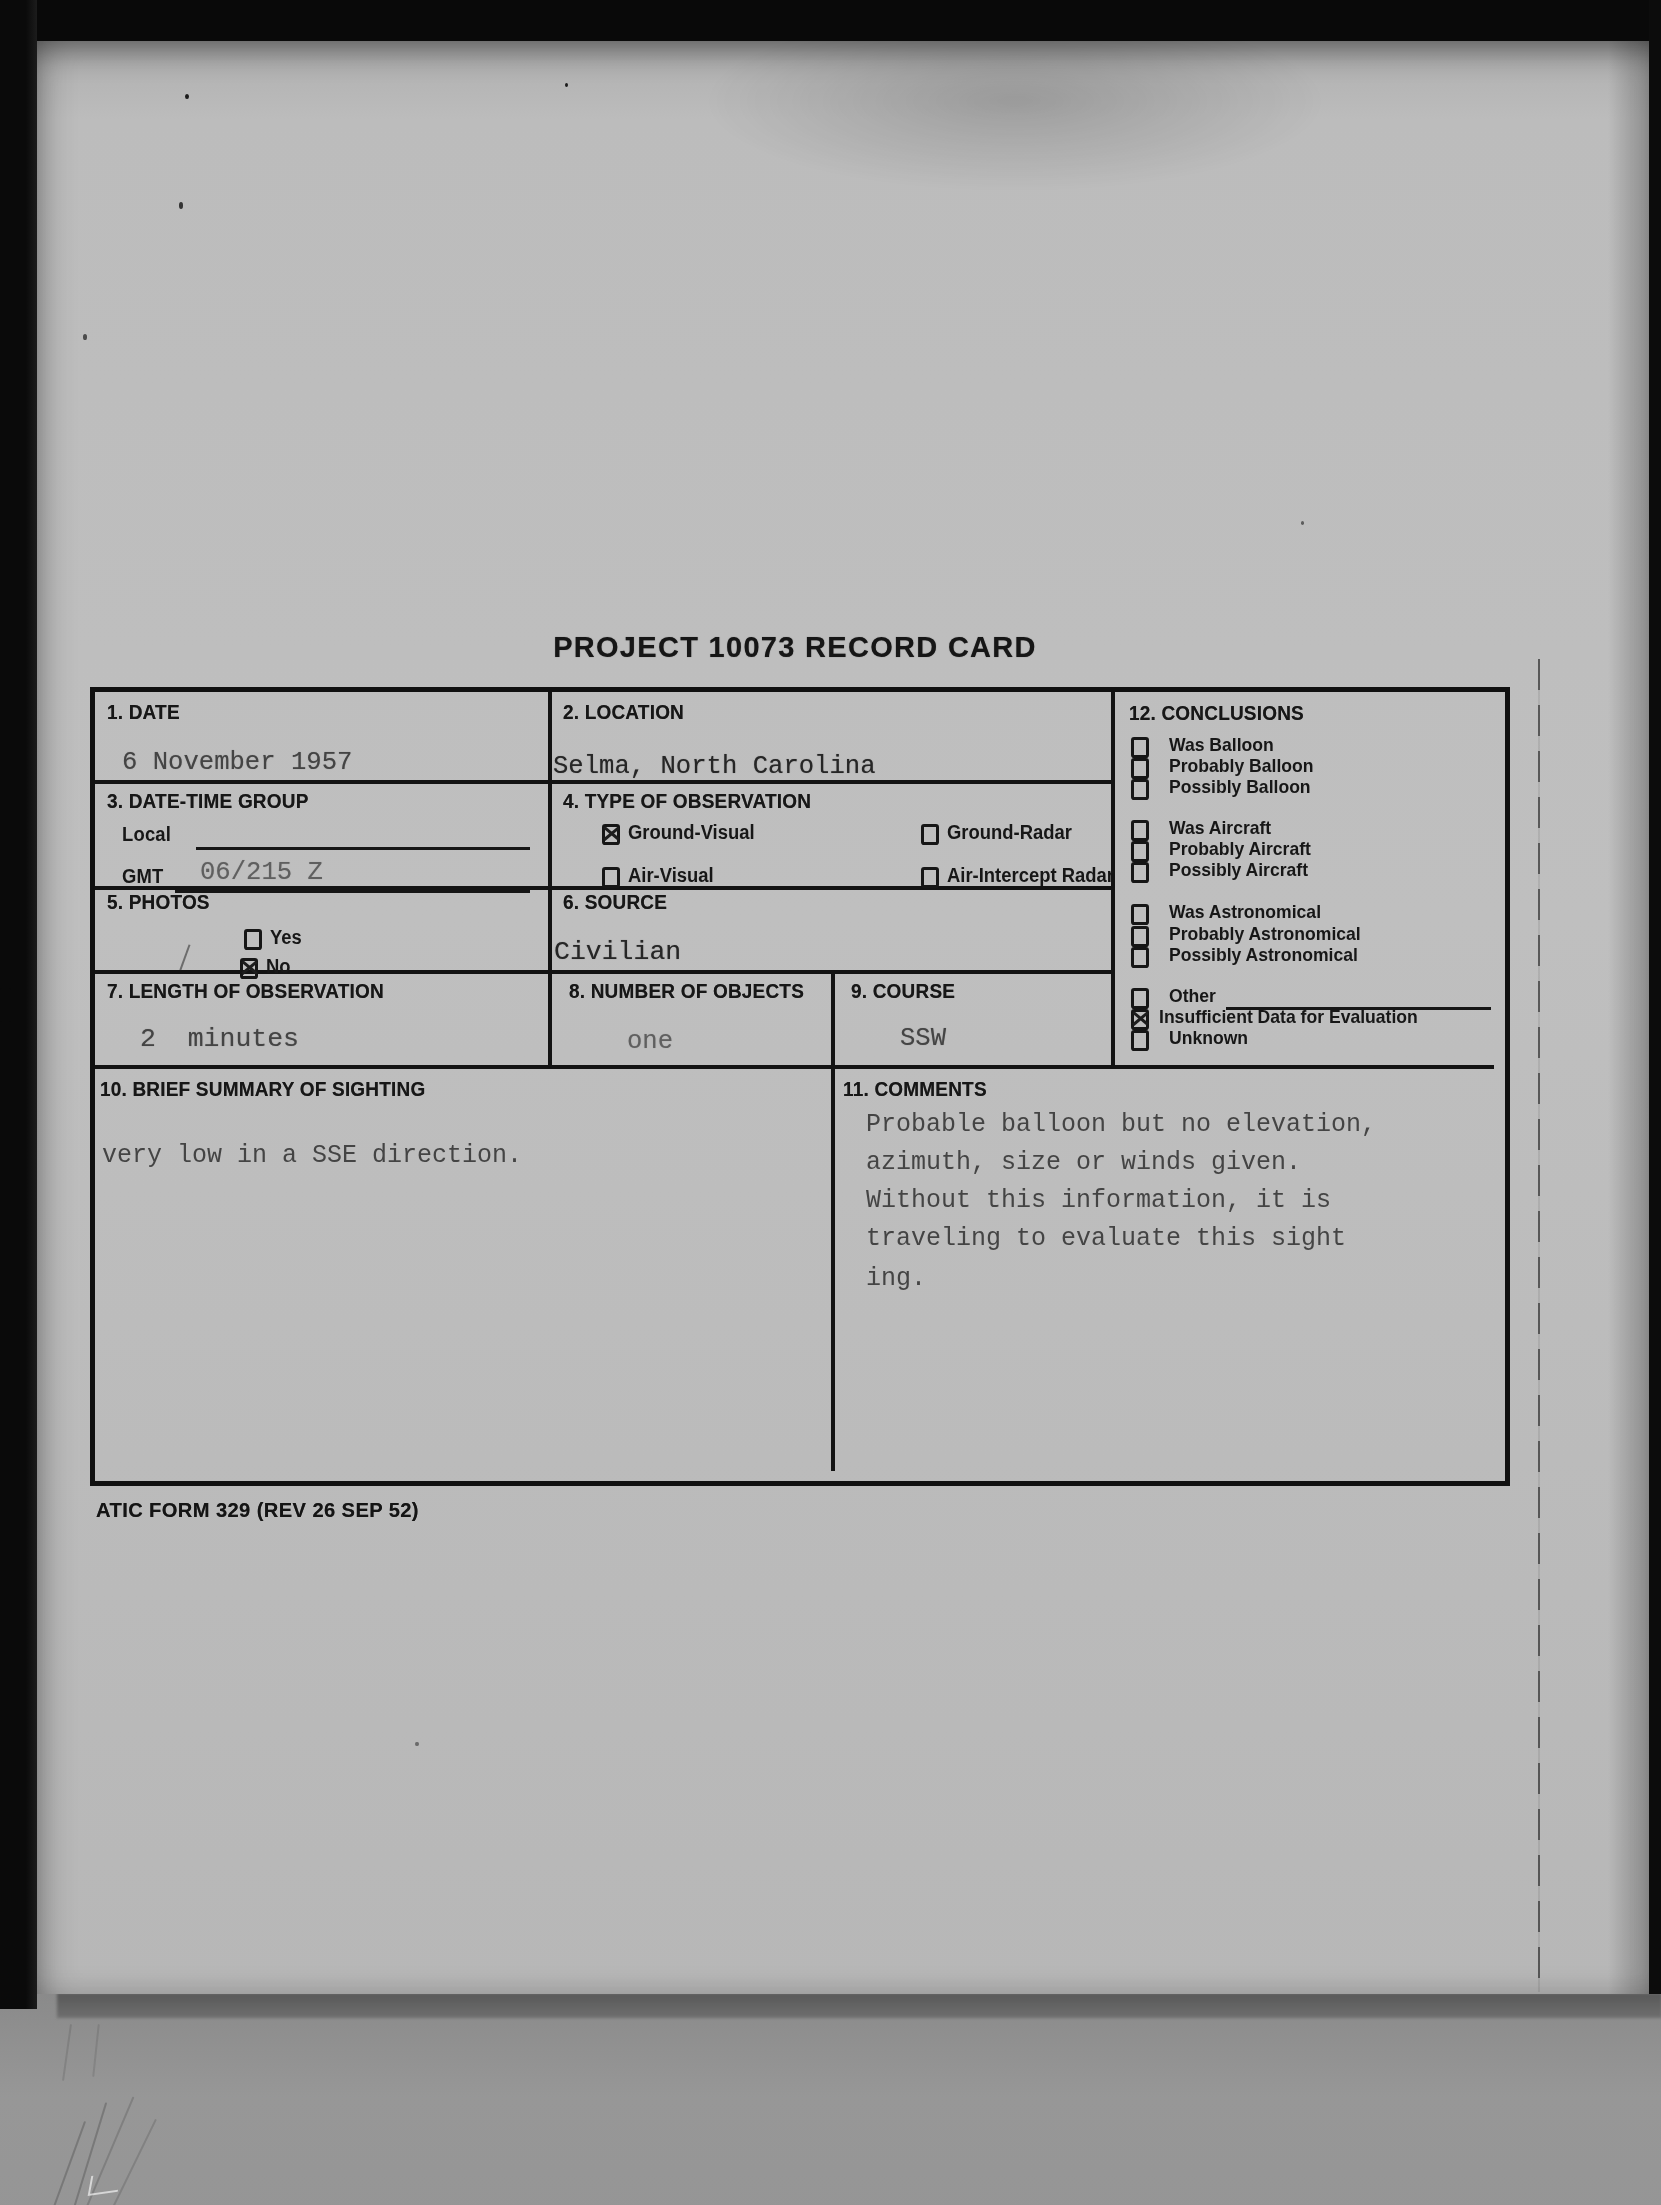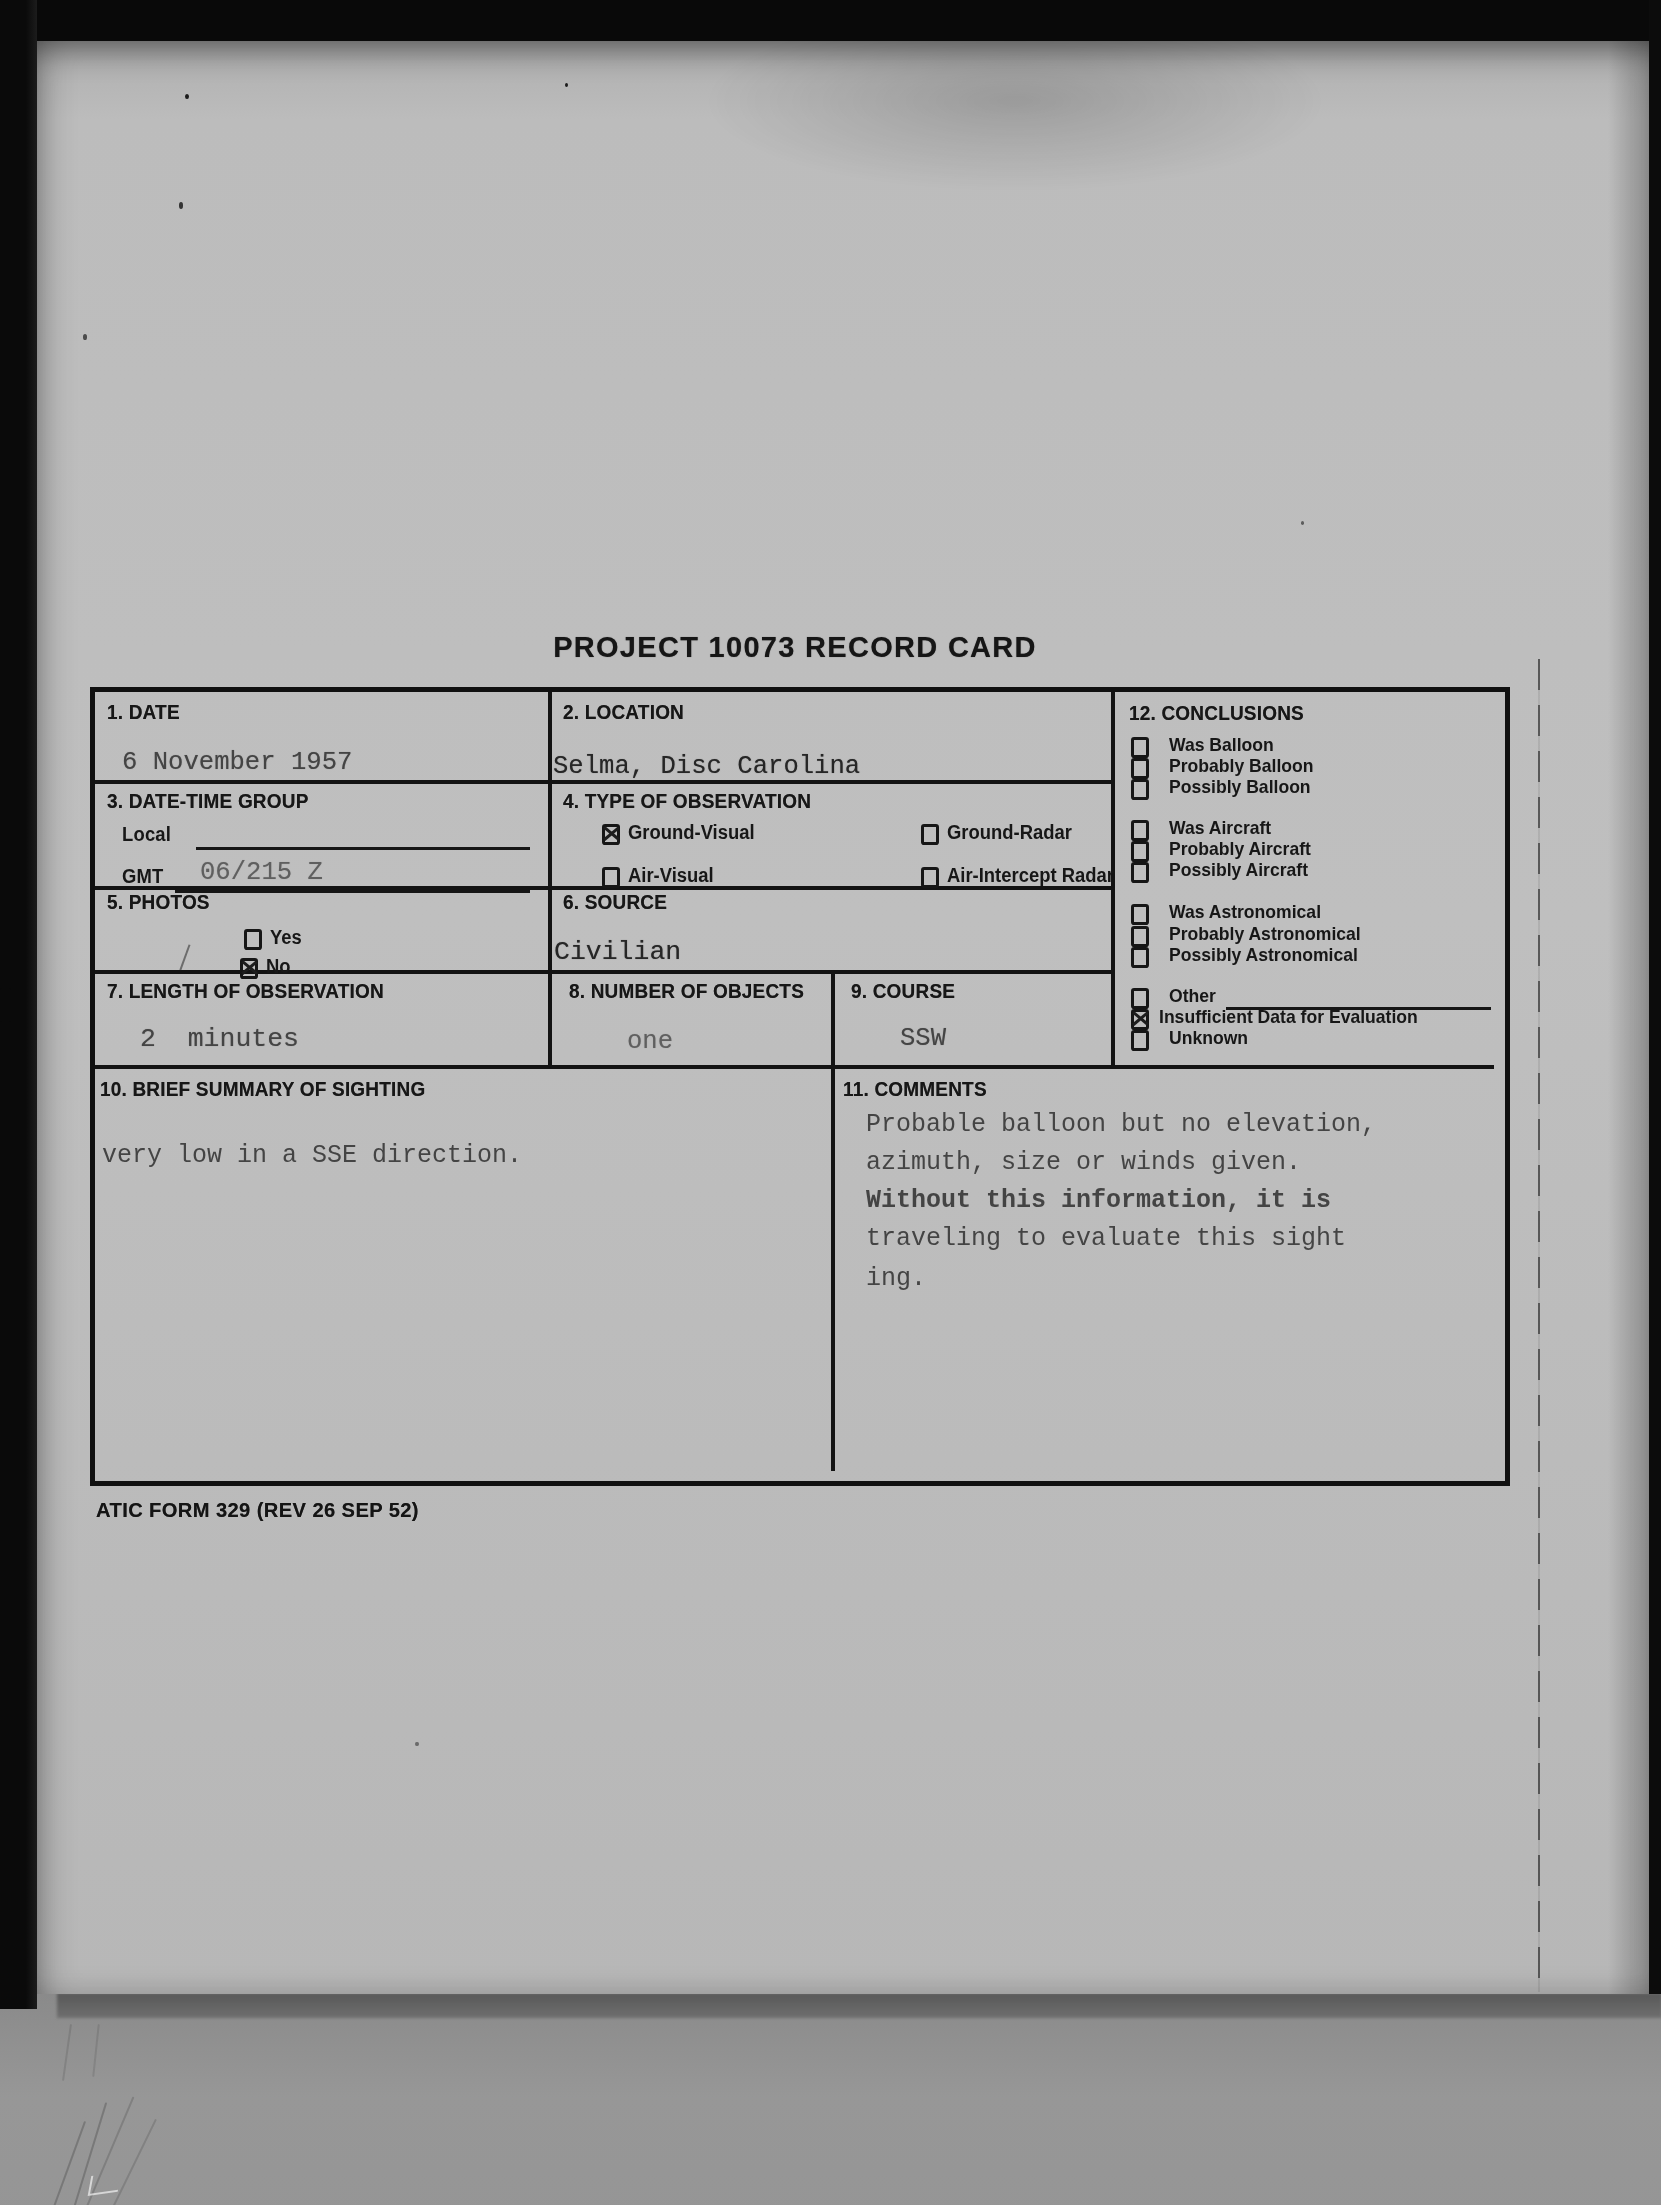--- a/index.html
+++ b/index.html
@@ -120,21 +120,21 @@
     <div class="hline" style="left:0;top:278px;width:1016px;"></div>
     <div class="hline" style="left:0;top:373px;width:1399px;"></div>
     <div class="vline" style="left:453px;top:0;height:376px;"></div>
     <div class="vline" style="left:1016px;top:0;height:376px;"></div>
     <div class="vline" style="left:736px;top:278px;height:501px;"></div>
 
     <div class="lbl" style="left:12.3px;top:8.8px;">1. DATE</div>
     <div class="typed faded2" style="left:27px;top:56px;">6 November 1957</div>
 
     <div class="lbl" style="left:468px;top:8.8px;">2. LOCATION</div>
-    <div class="typed" style="left:458px;top:60px;">Selma, Disc Carolina</div>
+    <div class="typed" style="left:458px;top:60px;">Selma, North Carolina</div>
 
     <div class="lbl" style="left:12.3px;top:98px;">3. DATE-TIME GROUP</div>
     <div class="slbl" style="left:27px;top:131px;">Local</div>
     <div class="rule" style="left:101px;top:155px;width:334px;"></div>
     <div class="typed faded" style="left:132px;top:131px;"></div>
     <div class="slbl" style="left:27px;top:173px;">GMT</div>
     <div class="rule" style="left:80px;top:198px;width:355px;"></div>
     <div class="typed faded" style="left:105px;top:166px;">06/215 Z</div>
 
     <div class="lbl" style="left:468px;top:98px;">4. TYPE OF OBSERVATION</div>
@@ -176,21 +176,21 @@
 
     <div class="lbl" style="left:756px;top:288px;">9. COURSE</div>
     <div class="typed faded2" style="left:805px;top:332px;">SSW</div>
 
     <div class="lbl" style="left:5.3px;top:386px;">10. BRIEF SUMMARY OF SIGHTING</div>
     <div class="summary-line" style="left:7px;top:449px;">very low in a SSE direction.</div>
 
     <div class="lbl" style="left:748px;top:386px;">11. COMMENTS</div>
     <div class="comment-line" style="left:771px;top:418px;">Probable balloon but no elevation,</div>
     <div class="comment-line" style="left:771px;top:456px;">azimuth, size or winds given.</div>
-    <div class="comment-line" style="left:771px;top:494px;font-weight:bold;">Without this information, it is</div>
+    <div class="comment-line" style="left:771px;top:494px;">Without this information, it is</div>
     <div class="comment-line" style="left:771px;top:532px;">traveling to evaluate this sight</div>
     <div class="comment-line" style="left:771px;top:572px;">ing.</div>
 
     <div class="lbl" style="left:1034px;top:9.7px;">12. CONCLUSIONS</div>
 
     <div class="citem" style="top:45px;">
       <span class="cbx"></span>
       <span class="clabel">Was Balloon</span>
     </div>
     <div class="citem" style="top:66px;">

